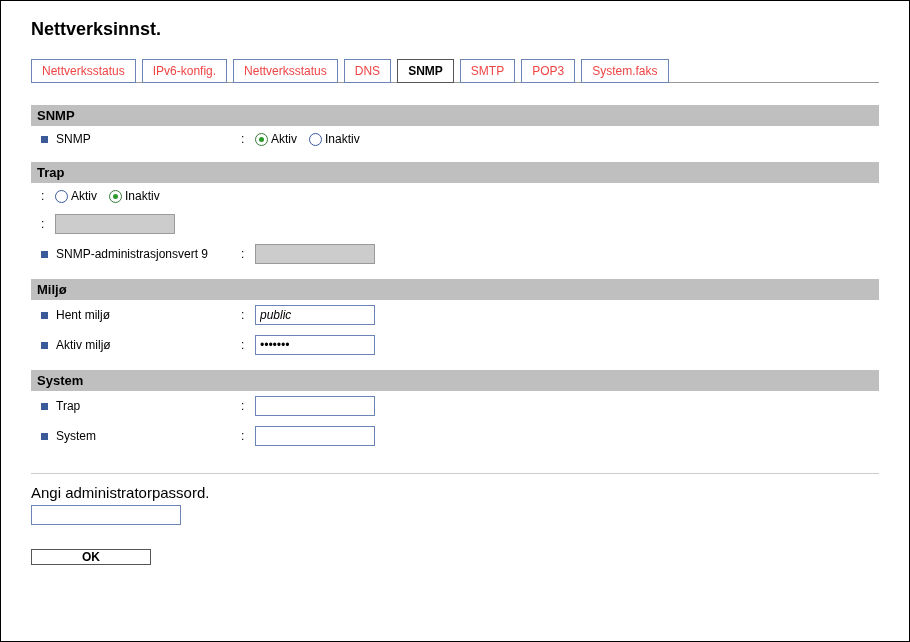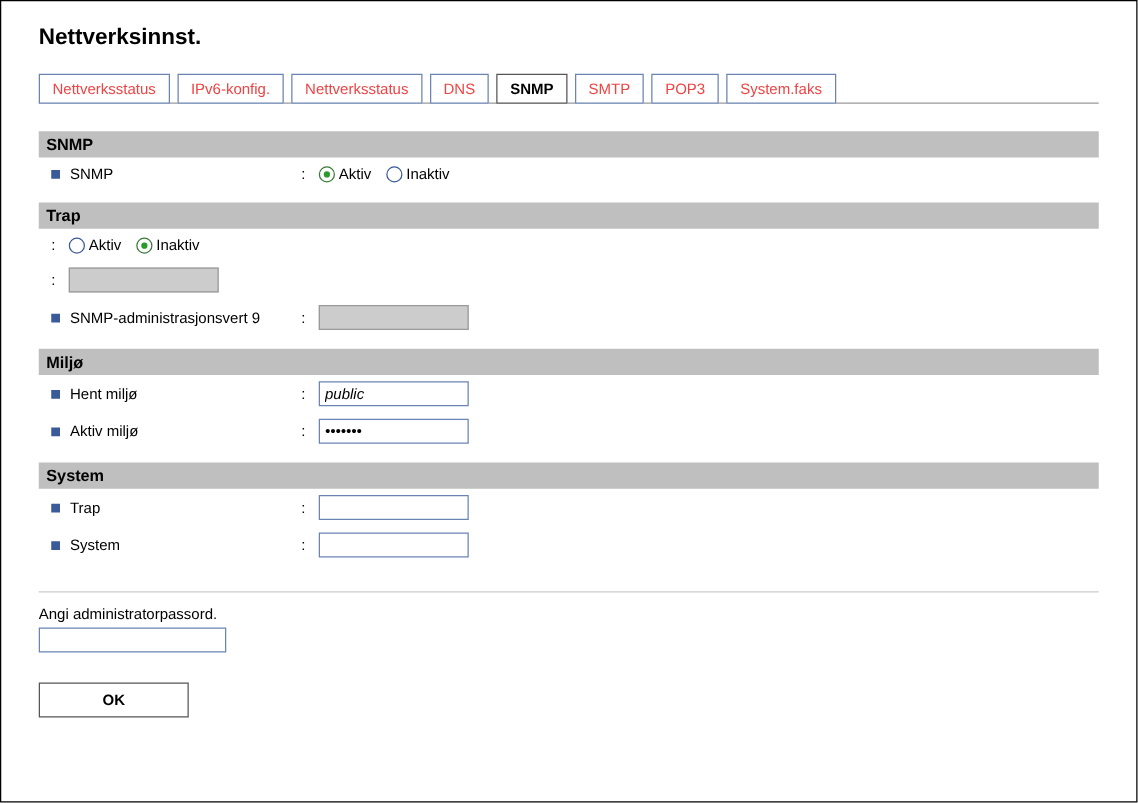--- a/index.html
+++ b/index.html
@@ -113,36 +113,36 @@
     }
     input.txt.disabled {
       background: #ccc;
       border: 1px solid #999;
     }
     .footer-sep {
       border-top: 1px solid #ccc;
       margin-top: 22px;
       padding-top: 10px;
     }
-    .pw-label { font-size: 12px; margin-bottom: 4px; }
+    .pw-label { font-size: 15px; margin-bottom: 4px; }
     .pw-input {
       border: 1px solid #6a84b3;
       width: 150px;
       height: 20px;
       padding: 0 4px;
       display: block;
     }
     .btn-row {
       margin-top: 24px;
       display: flex;
       gap: 18px;
     }
     .btn {
       width: 120px;
-      height: 28px;
+      height: 16px;
       border: 1px solid #555;
       background: #fff;
       font-weight: bold;
       font-size: 12px;
       cursor: pointer;
     }
   </style>
 </head>
 <body>
 

